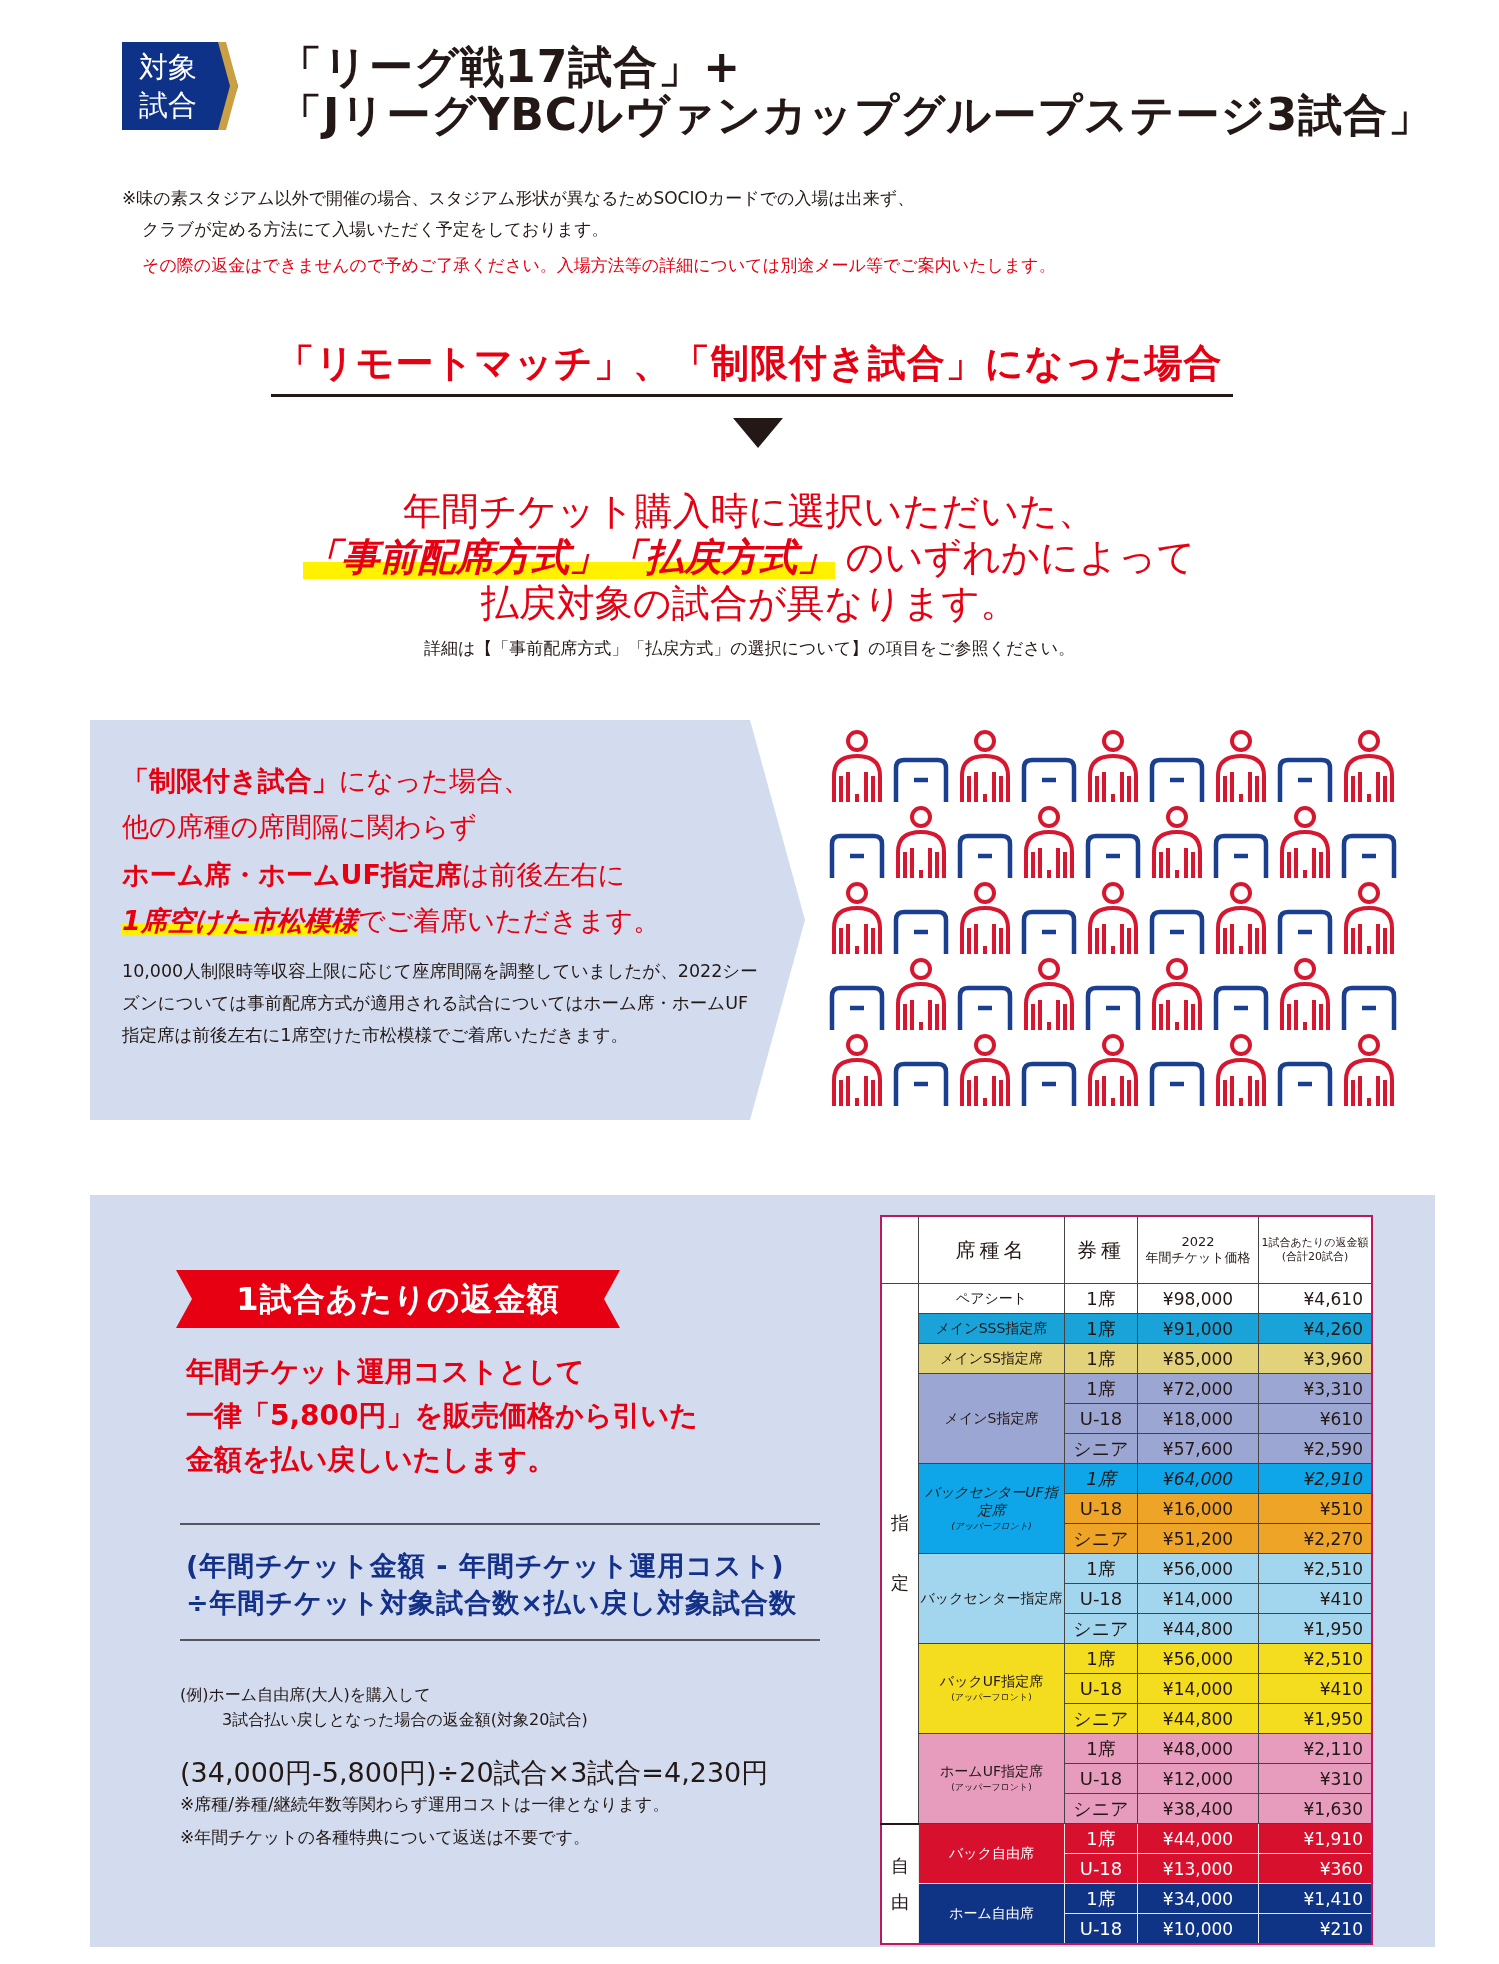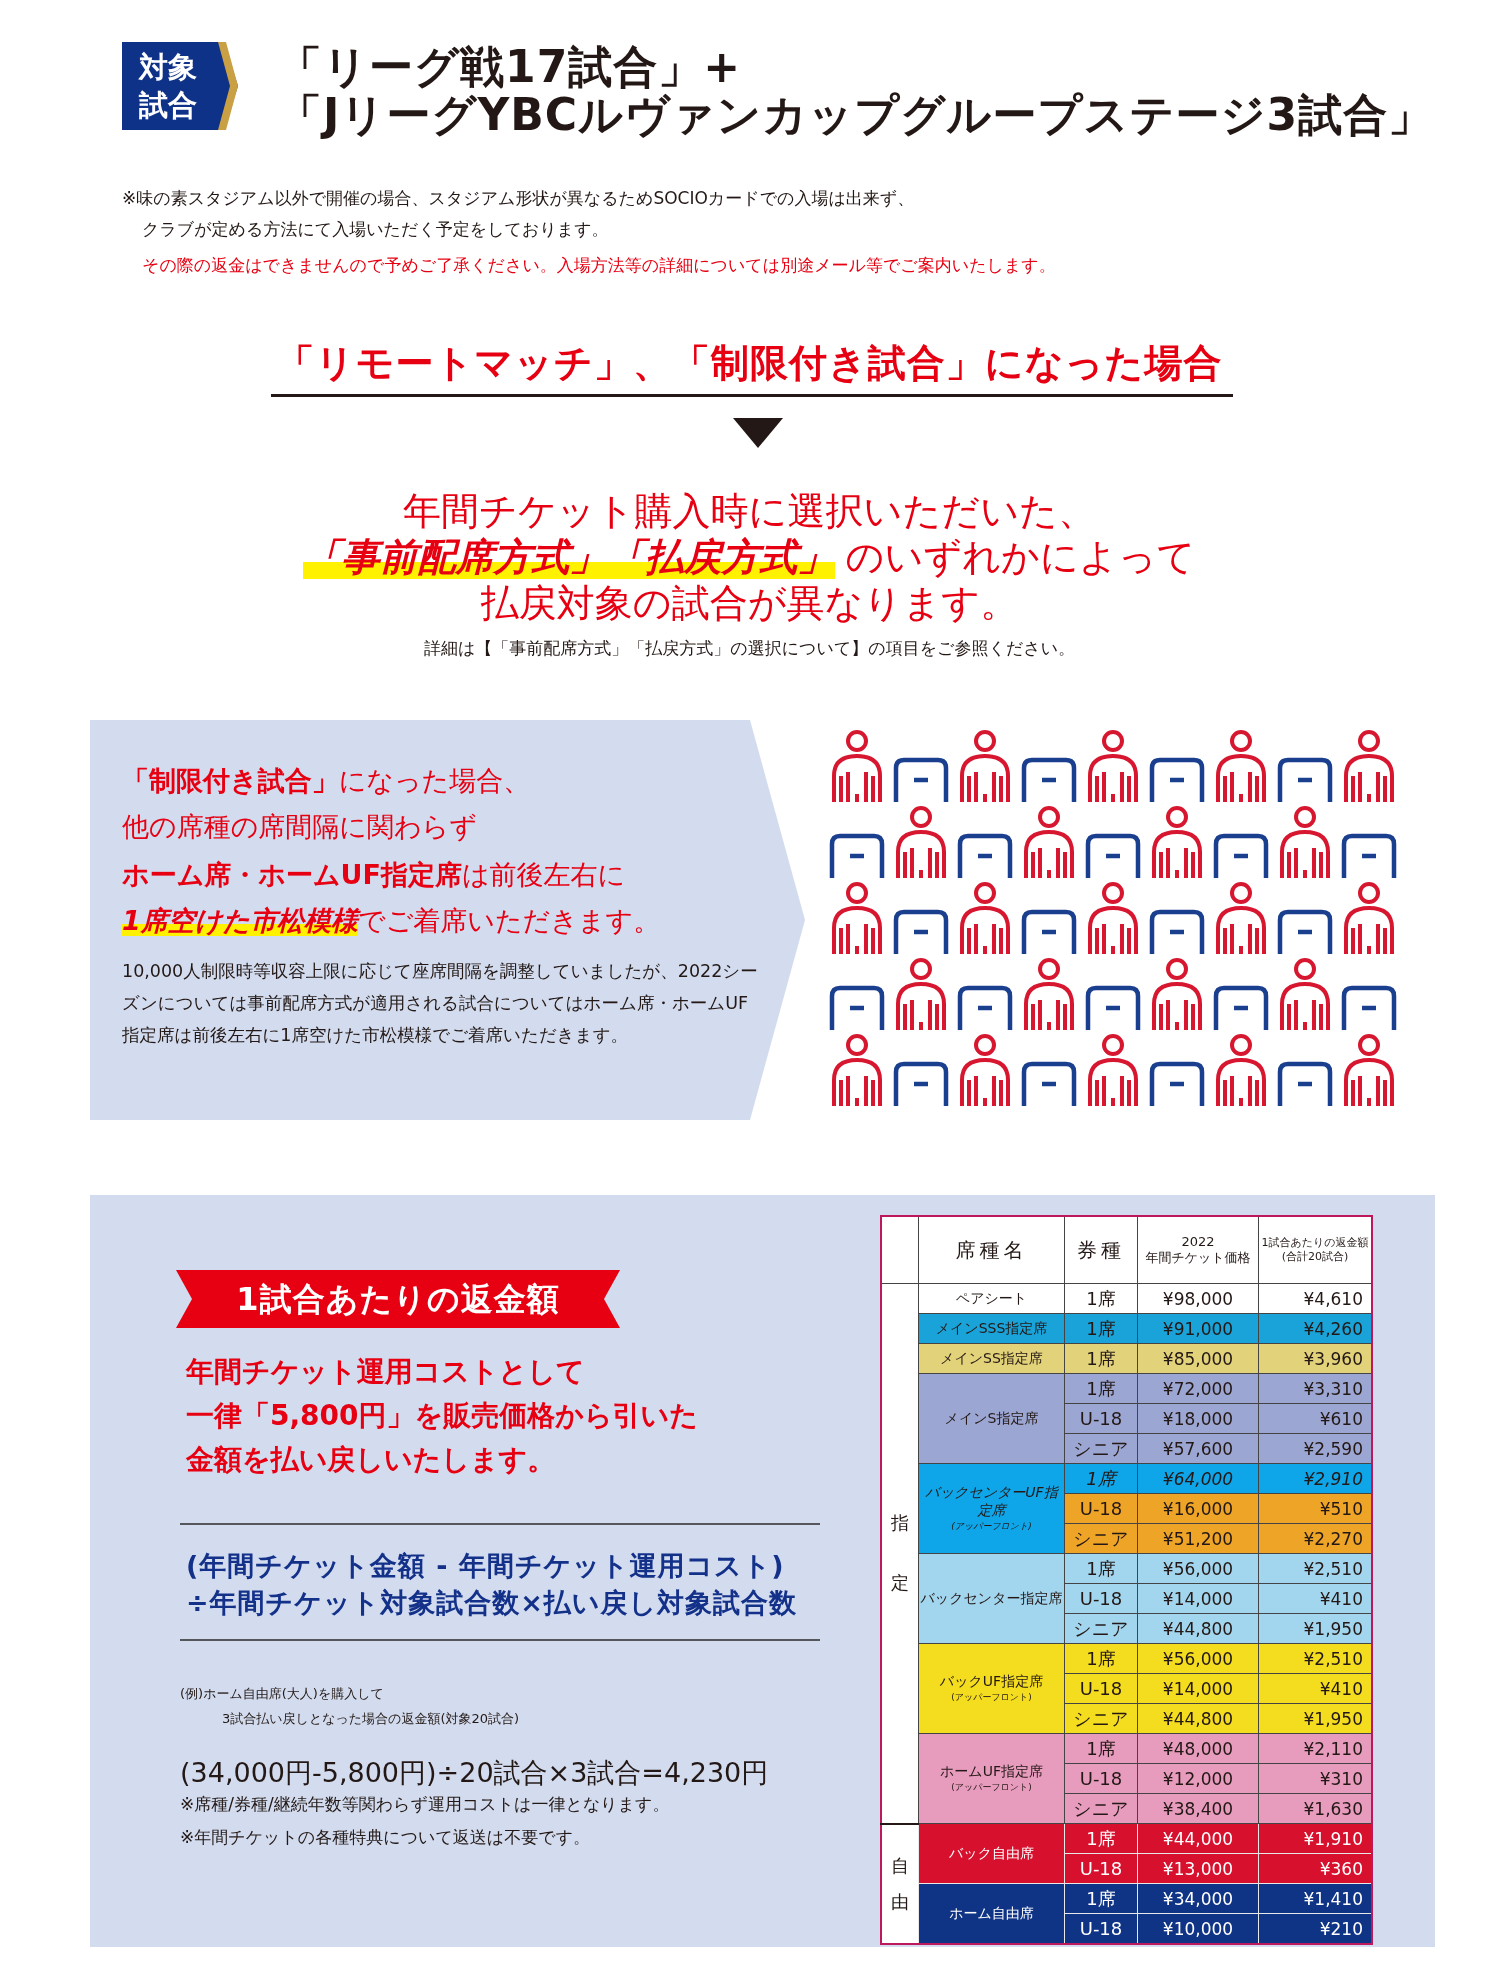--- a/index.html
+++ b/index.html
@@ -1,19 +1,19 @@
 <!DOCTYPE html>
 <html><head>
 <meta charset="utf-8">
 <style>
   html,body{margin:0;padding:0;background:#fff;}
   body{width:1499px;height:1964px;position:relative;overflow:hidden;font-family:"DejaVu Sans","Liberation Sans",sans-serif;color:#231815;}
   .abs{position:absolute;}
   
-  .badge{left:122px;top:42px;width:92px;height:88px;background:#0f3289;color:#fff;font-weight:bold;font-size:29px;line-height:38px;text-align:center;padding-top:6px;box-sizing:border-box;}
+  .badge{left:122px;top:42px;width:92px;height:88px;background:#0f3289;color:#fff;font-weight:normal;font-size:29px;line-height:38px;text-align:center;padding-top:6px;box-sizing:border-box;}
   .badge-arrow{left:214px;top:42px;width:26px;height:88px;}
   .head-line{left:278px;font-weight:bold;font-size:44px;letter-spacing:1px;color:#231815;white-space:nowrap;}
   .note{left:122px;font-size:17px;white-space:nowrap;}
   .note.red{color:#e60012;}
   .section-title{left:0;width:1499px;top:338px;text-align:center;color:#e60012;font-weight:bold;font-size:38px;letter-spacing:1px;}
   .rule{left:271px;top:394px;width:962px;height:3px;background:#231815;}
   .tri{left:733px;top:418px;width:0;height:0;border-left:25px solid transparent;border-right:25px solid transparent;border-top:30px solid #231815;}
   .lead{left:0;width:1499px;text-align:center;color:#e60012;font-size:38px;white-space:nowrap;}
   .hl{background:linear-gradient(transparent 62%,#fff100 62%);font-weight:bold;font-style:italic;}
   .detail{left:0;width:1499px;top:637px;text-align:center;font-size:17px;}
@@ -22,21 +22,21 @@
   .p1-text{left:122px;color:#e60012;font-size:27px;white-space:nowrap;}
   .p1-body{left:122px;top:955px;width:640px;font-size:17.5px;line-height:32px;color:#231815;}
   .picto{left:820px;top:728px;width:590px;height:390px;}
   
   .panel2{left:90px;top:1195px;width:1345px;height:752px;background:#d3dcef;}
   .ribbon{left:176px;top:1270px;width:444px;height:58px;}
   .ribbon-text{left:176px;top:1272px;width:444px;text-align:center;color:#fff;font-weight:bold;font-size:32px;line-height:54px;letter-spacing:1px;}
   .p2-red{left:186px;color:#e60012;font-weight:bold;font-size:28px;white-space:nowrap;}
   .p2-rule{left:180px;width:640px;height:2px;background:#55575c;}
   .formula{left:186px;color:#14318a;font-weight:bold;font-size:27px;white-space:nowrap;letter-spacing:1px;}
-  .ex{left:180px;font-size:13px;white-space:nowrap;}
+  .ex{left:180px;font-size:16px;white-space:nowrap;}
   .calc{left:180px;top:1735px;font-size:27px;white-space:nowrap;margin-top:20px;}
   .fn{left:180px;font-size:17px;white-space:nowrap;}
   
   .tbl{left:880px;top:1215px;border-collapse:collapse;font-size:17px;}
   .tbl td,.tbl th{border:1px solid #444;text-align:center;padding:0;height:29px;}
   .tbl{border:2px solid #be185d;}
   .tbl th{background:#fff;font-weight:normal;height:66px;}
   .grp{background:#fff;width:36px;font-size:18px;}
   .c-name{width:145px;font-size:14px;}
   .c-type{width:72px;font-size:18px;}

